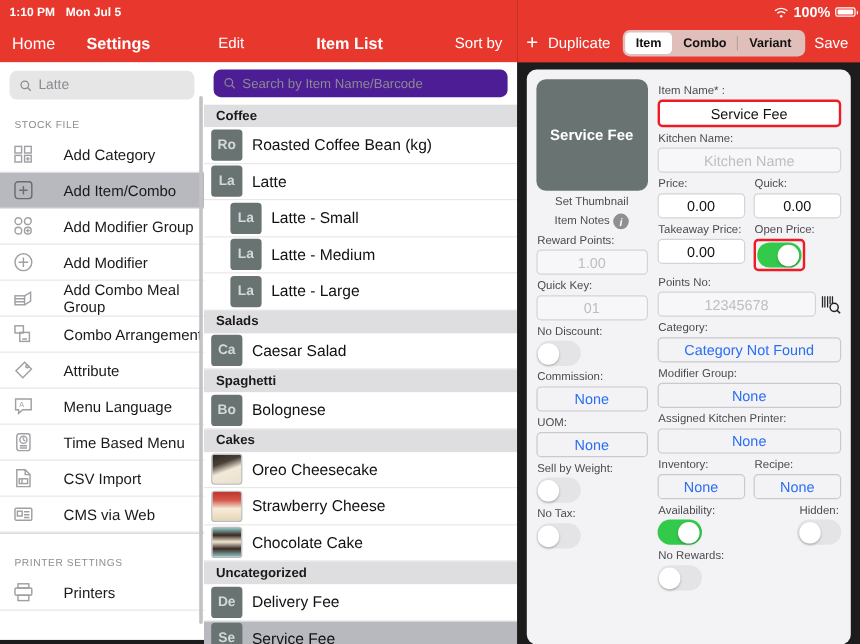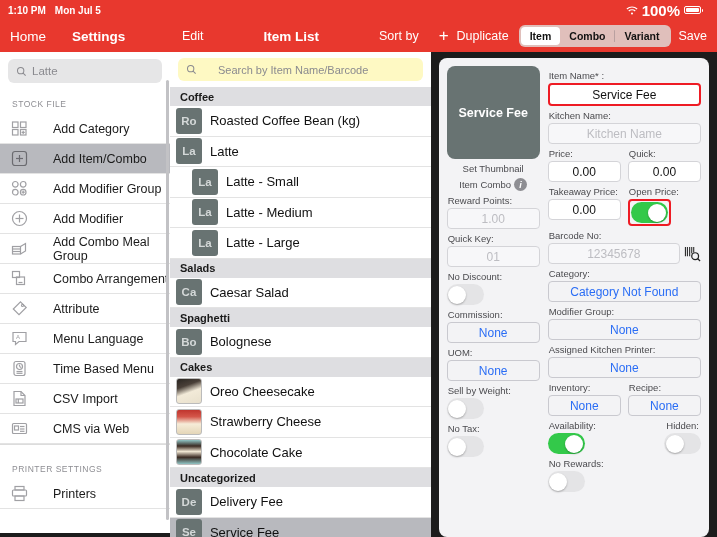--- a/index.html
+++ b/index.html
@@ -51,41 +51,41 @@
   .middle { width: 270px; height: 537px; background: #fff; display: flex; flex-direction: column; }
   .mid-top { height: 20px; background: #e8382e; }
   .mid-nav {
     height: 32px; background: #e8382e; color: #fff;
     display: flex; align-items: center; justify-content: space-between;
     padding: 0 12px; font-size: 12.5px;
   }
   .mid-nav .title { font-size: 13.5px; font-weight: bold; }
   .mid-searchwrap { padding: 6px 8px; background: #fff; }
   .mid-search {
-    height: 23px; background: #fef9c3; border-radius: 6px;
-    display: flex; align-items: center; gap: 21px; padding-left: 8px;
+    height: 23px; background: #4c1d95; border-radius: 6px;
+    display: flex; align-items: center; gap: 5px; padding-left: 8px;
     color: #8a8a8f; font-size: 11px;
   }
   .mid-list { flex: 1; overflow: hidden; }
   .grp { height: 19px; background: #dedee1; display: flex; align-items: center;
          padding-left: 10px; font-size: 11px; font-weight: bold; color: #1a1a1a; }
   .row { height: 30.5px; display: flex; align-items: center; gap: 8px;
          border-bottom: 1px solid #e3e3e3; background: #fff; padding-left: 6px; }
   .row.indent { padding-left: 22px; }
   .row.sel { background: #b8b9be; }
   .thumb { width: 26px; height: 26px; flex: 0 0 26px; border-radius: 3px;
            background: #687372; color: #d4d8d8; font-size: 11.5px; font-weight: bold;
            display: flex; align-items: center; justify-content: center; }
   .thumb.photo { color: transparent; position: relative; overflow: hidden; border: 1px solid #bbb; }
   .row .nm { font-size: 13px; font-weight: normal; color: #111; }
 
   
   .right { flex: 1; height: 537px; background: #1c1c1c; display: flex; flex-direction: column; }
   .r-status { height: 20px; background: #e8382e; display: flex; align-items: center;
-              justify-content: flex-end; padding-right: 16px; gap: 4px; color: #fff; font-size: 15px; font-weight: bold; }
+              justify-content: flex-end; padding-right: 4px; gap: 4px; color: #fff; font-size: 12px; font-weight: bold; }
   .batt { width: 17px; height: 8.5px; border: 1px solid #fff; border-radius: 2px; position: relative; }
   .batt::after { content:""; position:absolute; right:-3px; top:2px; width:1.5px; height:3.5px; background:#fff; border-radius:0 1px 1px 0; }
   .batt i { display:block; position:absolute; left:1px; top:1px; bottom:1px; width:13px; background:#fff; border-radius:1px; }
   .r-nav { height: 32px; background: #e8382e; display: flex; align-items: center; gap: 8px; padding-left: 8px; color: #fff; }
   .r-nav .plus { font-size: 17px; font-weight: 300; }
   .r-nav .dup { font-size: 12.5px; }
   .seg { display: flex; background: #e0bfbb; border-radius: 6px; padding: 2px; height: 22px; margin-left: 2px; }
   .seg div { font-size: 10.5px; font-weight: bold; color: #111; padding: 0 9px;
              display: flex; align-items: center; border-radius: 4px; }
   .seg div.on { background: #fff; }
@@ -399,21 +399,21 @@
       </div>
       <span class="save">Save</span>
     </div>
 
     <div class="card">
 
       <div class="col-l">
         <div class="big-thumb">Service Fee</div>
         <div class="cap">Set Thumbnail</div>
         <div class="cap ico">
-          <span>Item Combo</span>
+          <span>Item Notes</span>
           <span class="infoi">i</span>
         </div>
 
         <div class="lbl">Reward Points:</div>
         <div class="fld ph">1.00</div>
 
         <div class="lbl">Quick Key:</div>
         <div class="fld ph">01</div>
 
         <div class="lbl">No Discount:</div>
@@ -464,21 +464,21 @@
           <div>
             <div class="lbl">Open Price:</div>
             <div class="togwrap hl">
               <div class="tog on">
                   <i></i>
                 </div>
             </div>
           </div>
         </div>
 
-        <div class="lbl">Barcode No:</div>
+        <div class="lbl">Points No:</div>
         <div class="bc">
           <div class="fld ph">12345678</div>
           <svg width="17" height="17" viewBox="0 0 18 18">
             <g stroke="#222" stroke-width="1.1">
               <line x1="1.5" y1="2" x2="1.5" y2="12"></line>
                 <line x1="3.6" y1="2" x2="3.6" y2="12"></line>
               <line x1="6" y1="2" x2="6" y2="12"></line>
                 <line x1="8.2" y1="2" x2="8.2" y2="9"></line>
               <line x1="10.3" y1="2" x2="10.3" y2="8"></line>
             </g>

